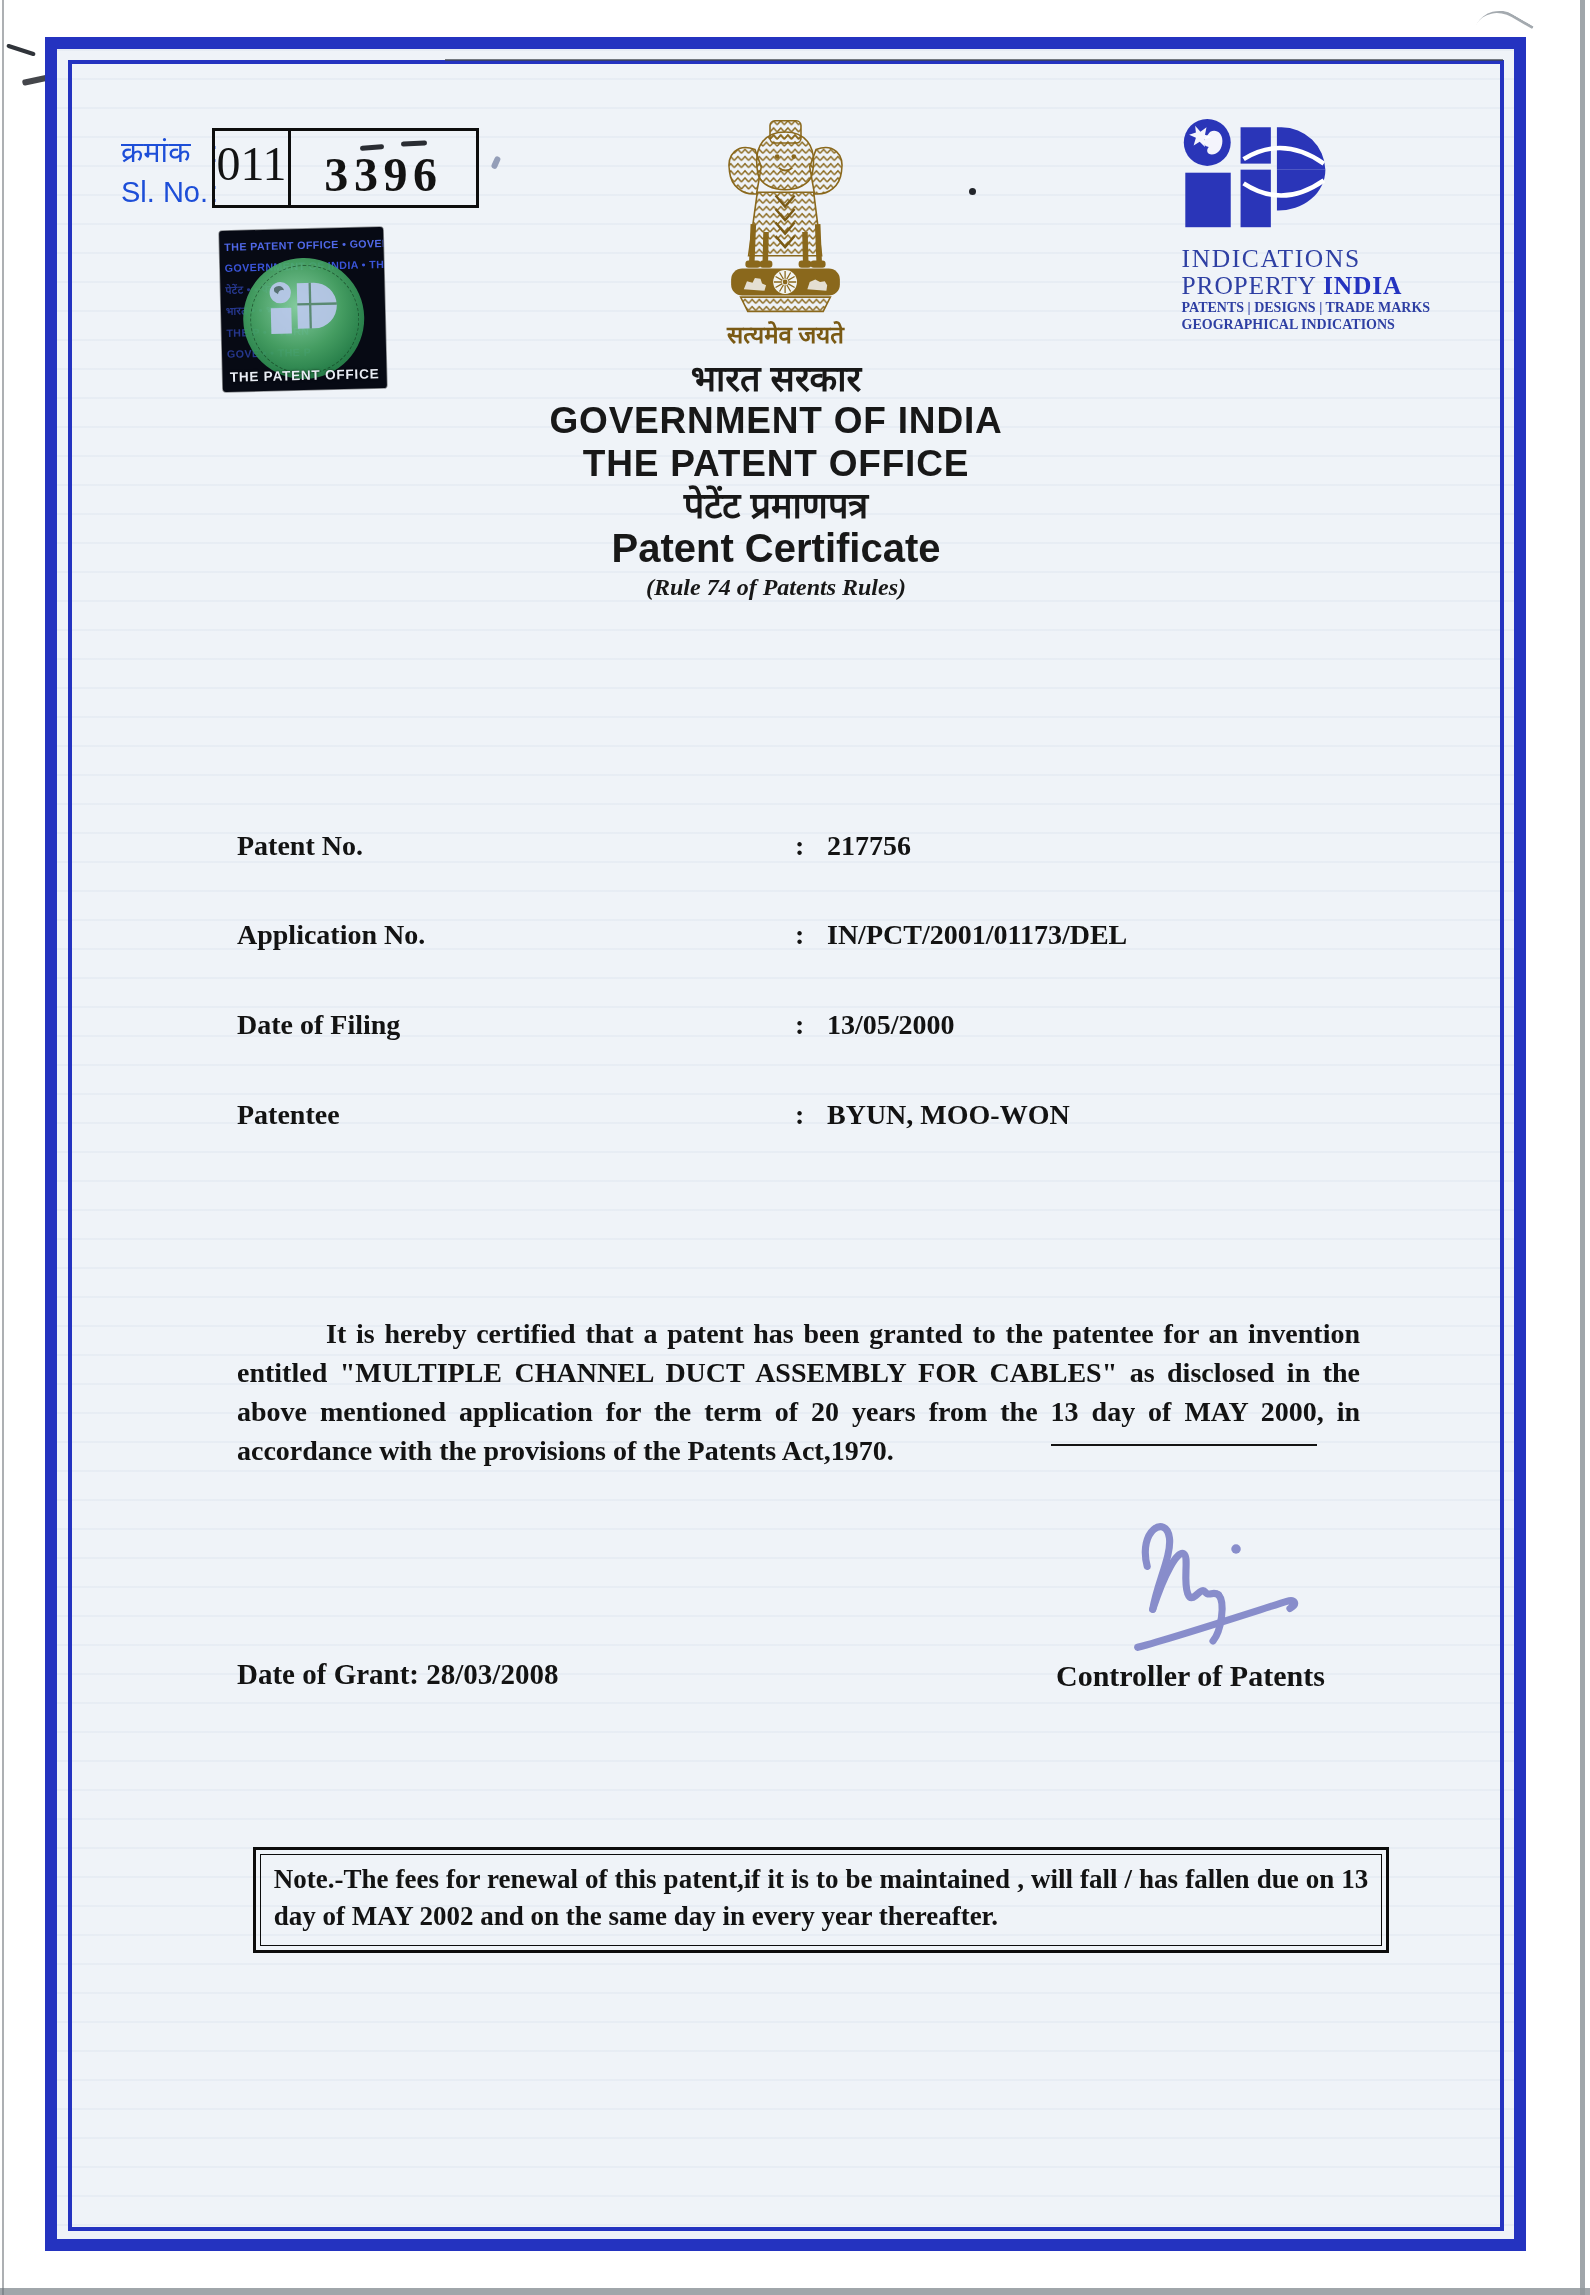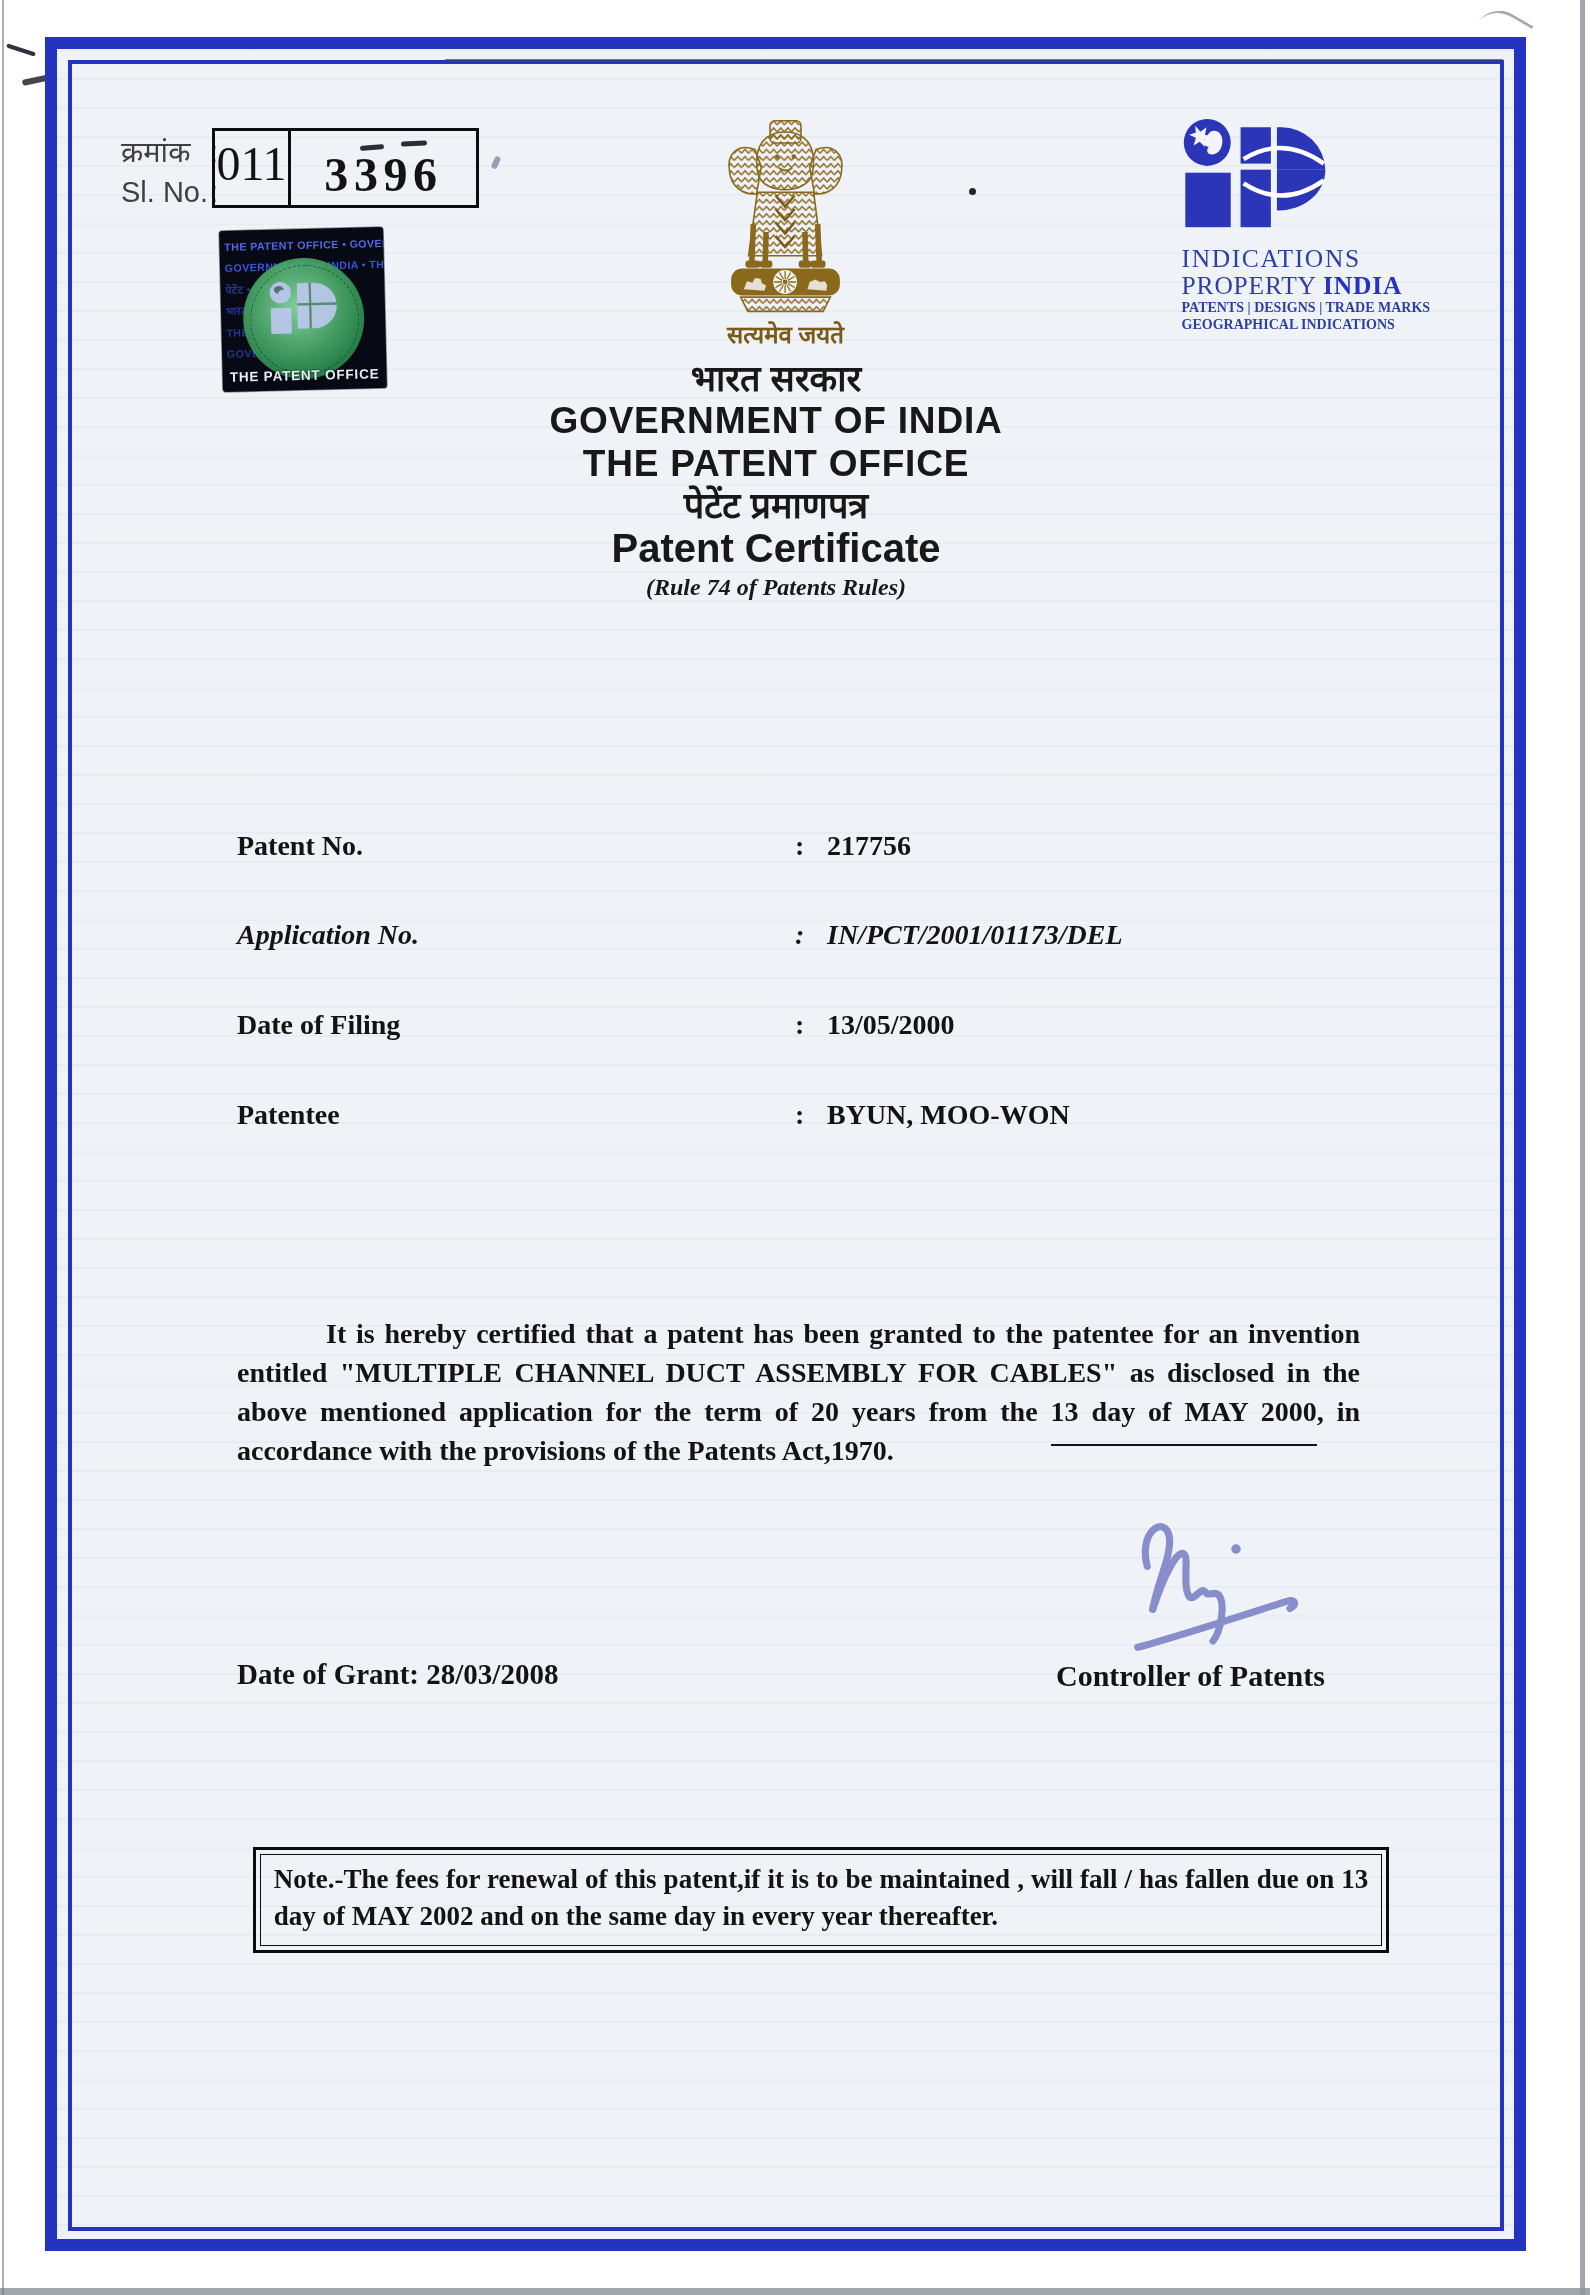--- a/index.html
+++ b/index.html
@@ -17,21 +17,21 @@
   
   .frame-outer{position:absolute;left:45px;top:37px;width:1481px;height:2214px;box-sizing:border-box;
                border:12.7px solid #2433c0;
                background:#eff3f8;
                background-image:repeating-linear-gradient(180deg,rgba(199,211,227,.20) 0 2.4px,rgba(255,255,255,0) 2.4px 29px);}
   .frame-inner{position:absolute;left:68px;top:60px;width:1436px;height:2171px;box-sizing:border-box;
                border:4.8px solid #2433c0;background:transparent;}
   .inner-top-shadow{position:absolute;left:445px;top:59px;width:1058px;height:2.4px;background:#40454c;opacity:.7;}
   
   .serial-labels{position:absolute;left:121px;top:132px;width:97px;font-family:"Liberation Sans","DejaVu Sans",sans-serif;
-                 font-size:29px;color:#404040;}
+                 font-size:29px;color:#1d4ed8;}
   .serial-row{display:flex;justify-content:space-between;line-height:40px;}
   .serial-box{position:absolute;left:212px;top:128px;width:267px;height:80px;box-sizing:border-box;
               border:3.2px solid #0d0d0d;display:flex;}
   .serial-cell1{width:76px;box-sizing:border-box;border-right:3.2px solid #0d0d0d;display:flex;align-items:flex-start;
                 justify-content:center;font-size:48px;padding-top:4.8px;}
   .serial-cell2{flex:1;display:flex;align-items:flex-end;justify-content:center;font-size:48px;letter-spacing:5.6px;
                 padding-bottom:3.2px;font-weight:600;}
   .smudge1{position:absolute;left:360px;top:145px;width:24px;height:4.8px;background:#2a2d33;border-radius:2.4px;transform:rotate(-4deg);}
   .smudge2{position:absolute;left:401px;top:141px;width:25.5px;height:4.8px;background:#2a2d33;border-radius:2.4px;transform:rotate(-3deg);}
   .smudge3{position:absolute;left:493px;top:156px;width:5.6px;height:12.7px;background:#7d88a8;border-radius:3.2px;transform:rotate(24deg);opacity:.8;}
@@ -217,21 +217,21 @@
     <div class="h-hi">पेटेंट प्रमाणपत्र</div>
     <div class="h-cert">Patent Certificate</div>
     <div class="h-rule">(Rule 74 of Patents Rules)</div>
   </div>
 
   <div class="field-row" style="top:830px;">
     <span>Patent No.</span>
     <span class="field-colon">:</span>
     <span class="field-value">217756</span>
   </div>
-  <div class="field-row" style="top:919px;font-style:italic;">
+  <div class="field-row" style="top:919px;">
     <span>Application No.</span>
     <span class="field-colon">:</span>
     <span class="field-value">IN/PCT/2001/01173/DEL</span>
   </div>
   <div class="field-row" style="top:1009px;">
     <span>Date of Filing</span>
     <span class="field-colon">:</span>
     <span class="field-value">13/05/2000</span>
   </div>
   <div class="field-row" style="top:1099px;">

